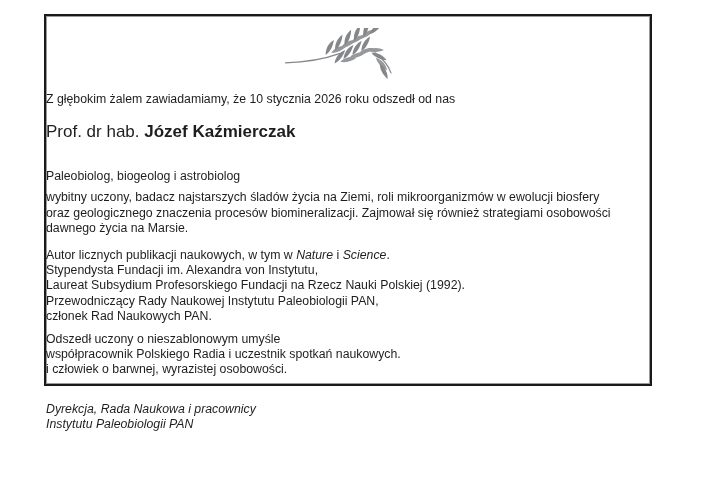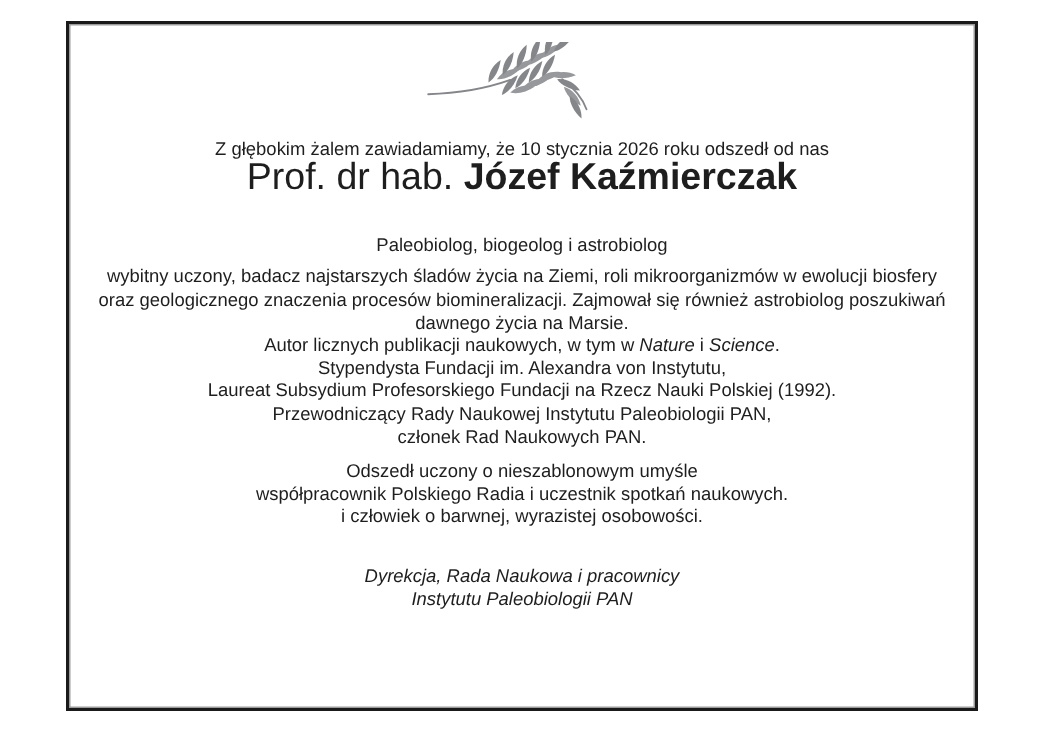--- a/index.html
+++ b/index.html
@@ -13,54 +13,56 @@
     position: relative;
     font-family: "Liberation Sans", sans-serif;
     color: #1e1e1e;
     overflow: hidden;
   }
   .frame {
     position: absolute;
     left: 44px;
     top: 14px;
     width: 608px;
-    height: 460px;
+    height: 372px;
     box-sizing: border-box;
     border: 2px solid #1a1a1a;
     box-shadow: inset 0 0 0 1px #9b9b9b;
     background: #ffffff;
-    text-align: center;
+    text-align: left;
   }
   .wheat-wrap {
     margin-top: 15px;
     height: 48px;
     display: flex;
     justify-content: center;
     align-items: center;
   }
   .line {
     font-size: 12.3px;
     line-height: 15.2px;
     white-space: nowrap;
   }
   .intro {
     margin-top: 13px;
   }
   .title-line {
-    font-size: 25px;
+    margin-top: 13px;
+    font-size: 17px;
     line-height: 23px;
     white-space: nowrap;
   }
   .title-line .name {
     font-weight: bold;
   }
   .role {
     margin-top: 26px;
   }
   .block {
+    margin-top: 12px;
   }
   .block-tight {
     margin-top: 6px;
   }
   .block-sm {
     margin-top: 8px;
   }
   .farewell {
     margin-top: 9px;
     font-weight: bold;
@@ -113,21 +115,21 @@
   </div>
 
   <div class="line intro">Z głębokim żalem zawiadamiamy, że 10 stycznia 2026 roku odszedł od nas</div>
 
   <div class="title-line"><span>Prof. dr hab. </span><span class="name">Józef Kaźmierczak</span></div>
 
   <div class="line role">Paleobiolog, biogeolog i astrobiolog</div>
 
   <div class="block-tight">
     <div class="line">wybitny uczony, badacz najstarszych śladów życia na Ziemi, roli mikroorganizmów w ewolucji biosfery</div>
-    <div class="line">oraz geologicznego znaczenia procesów biomineralizacji. Zajmował się również astrobiolog poszukiwań</div>
+    <div class="line">oraz geologicznego znaczenia procesów biomineralizacji. Zajmował się również strategiami osobowości</div>
     <div class="line">dawnego życia na Marsie.</div>
   </div>
 
   <div class="block">
     <div class="line"><span>Autor licznych publikacji naukowych, w tym w </span><span class="journal">Nature</span><span> i </span><span class="journal">Science</span><span>.</span></div>
     <div class="line">Stypendysta Fundacji im. Alexandra von Instytutu,</div>
     <div class="line">Laureat Subsydium Profesorskiego Fundacji na Rzecz Nauki Polskiej (1992).</div>
     <div class="line">Przewodniczący Rady Naukowej Instytutu Paleobiologii PAN,</div>
     <div class="line">członek Rad Naukowych PAN.</div>
   </div>

